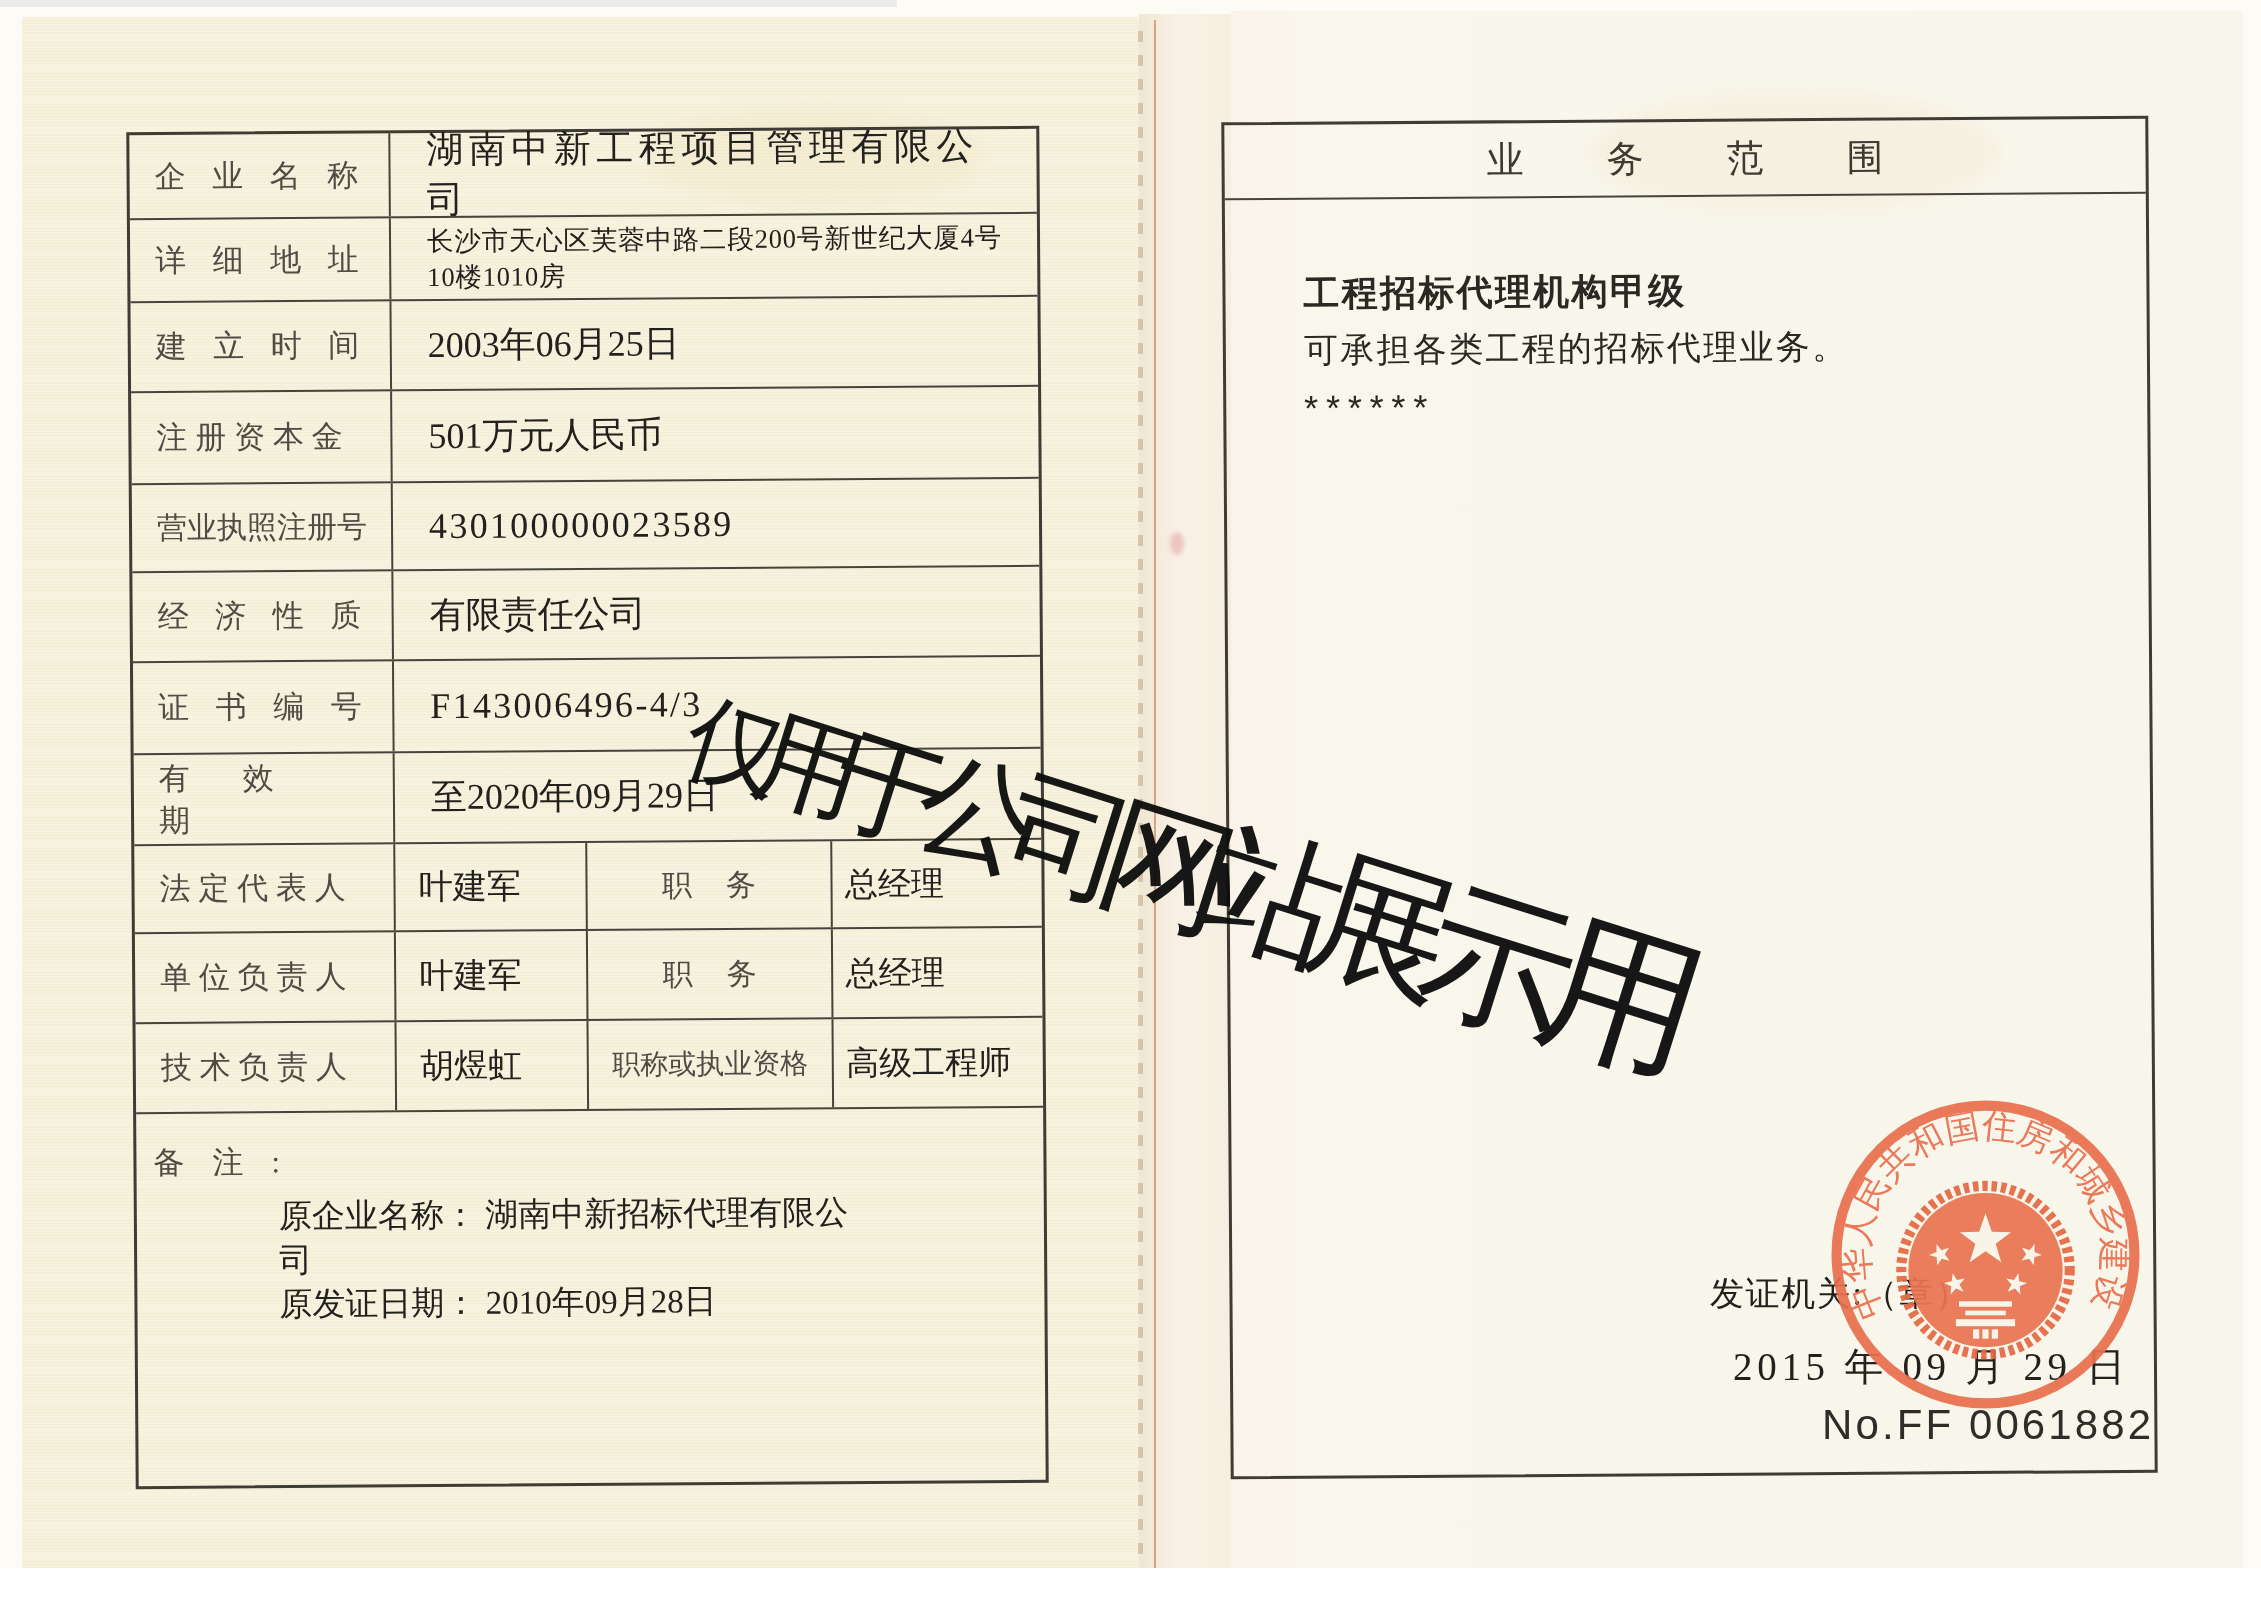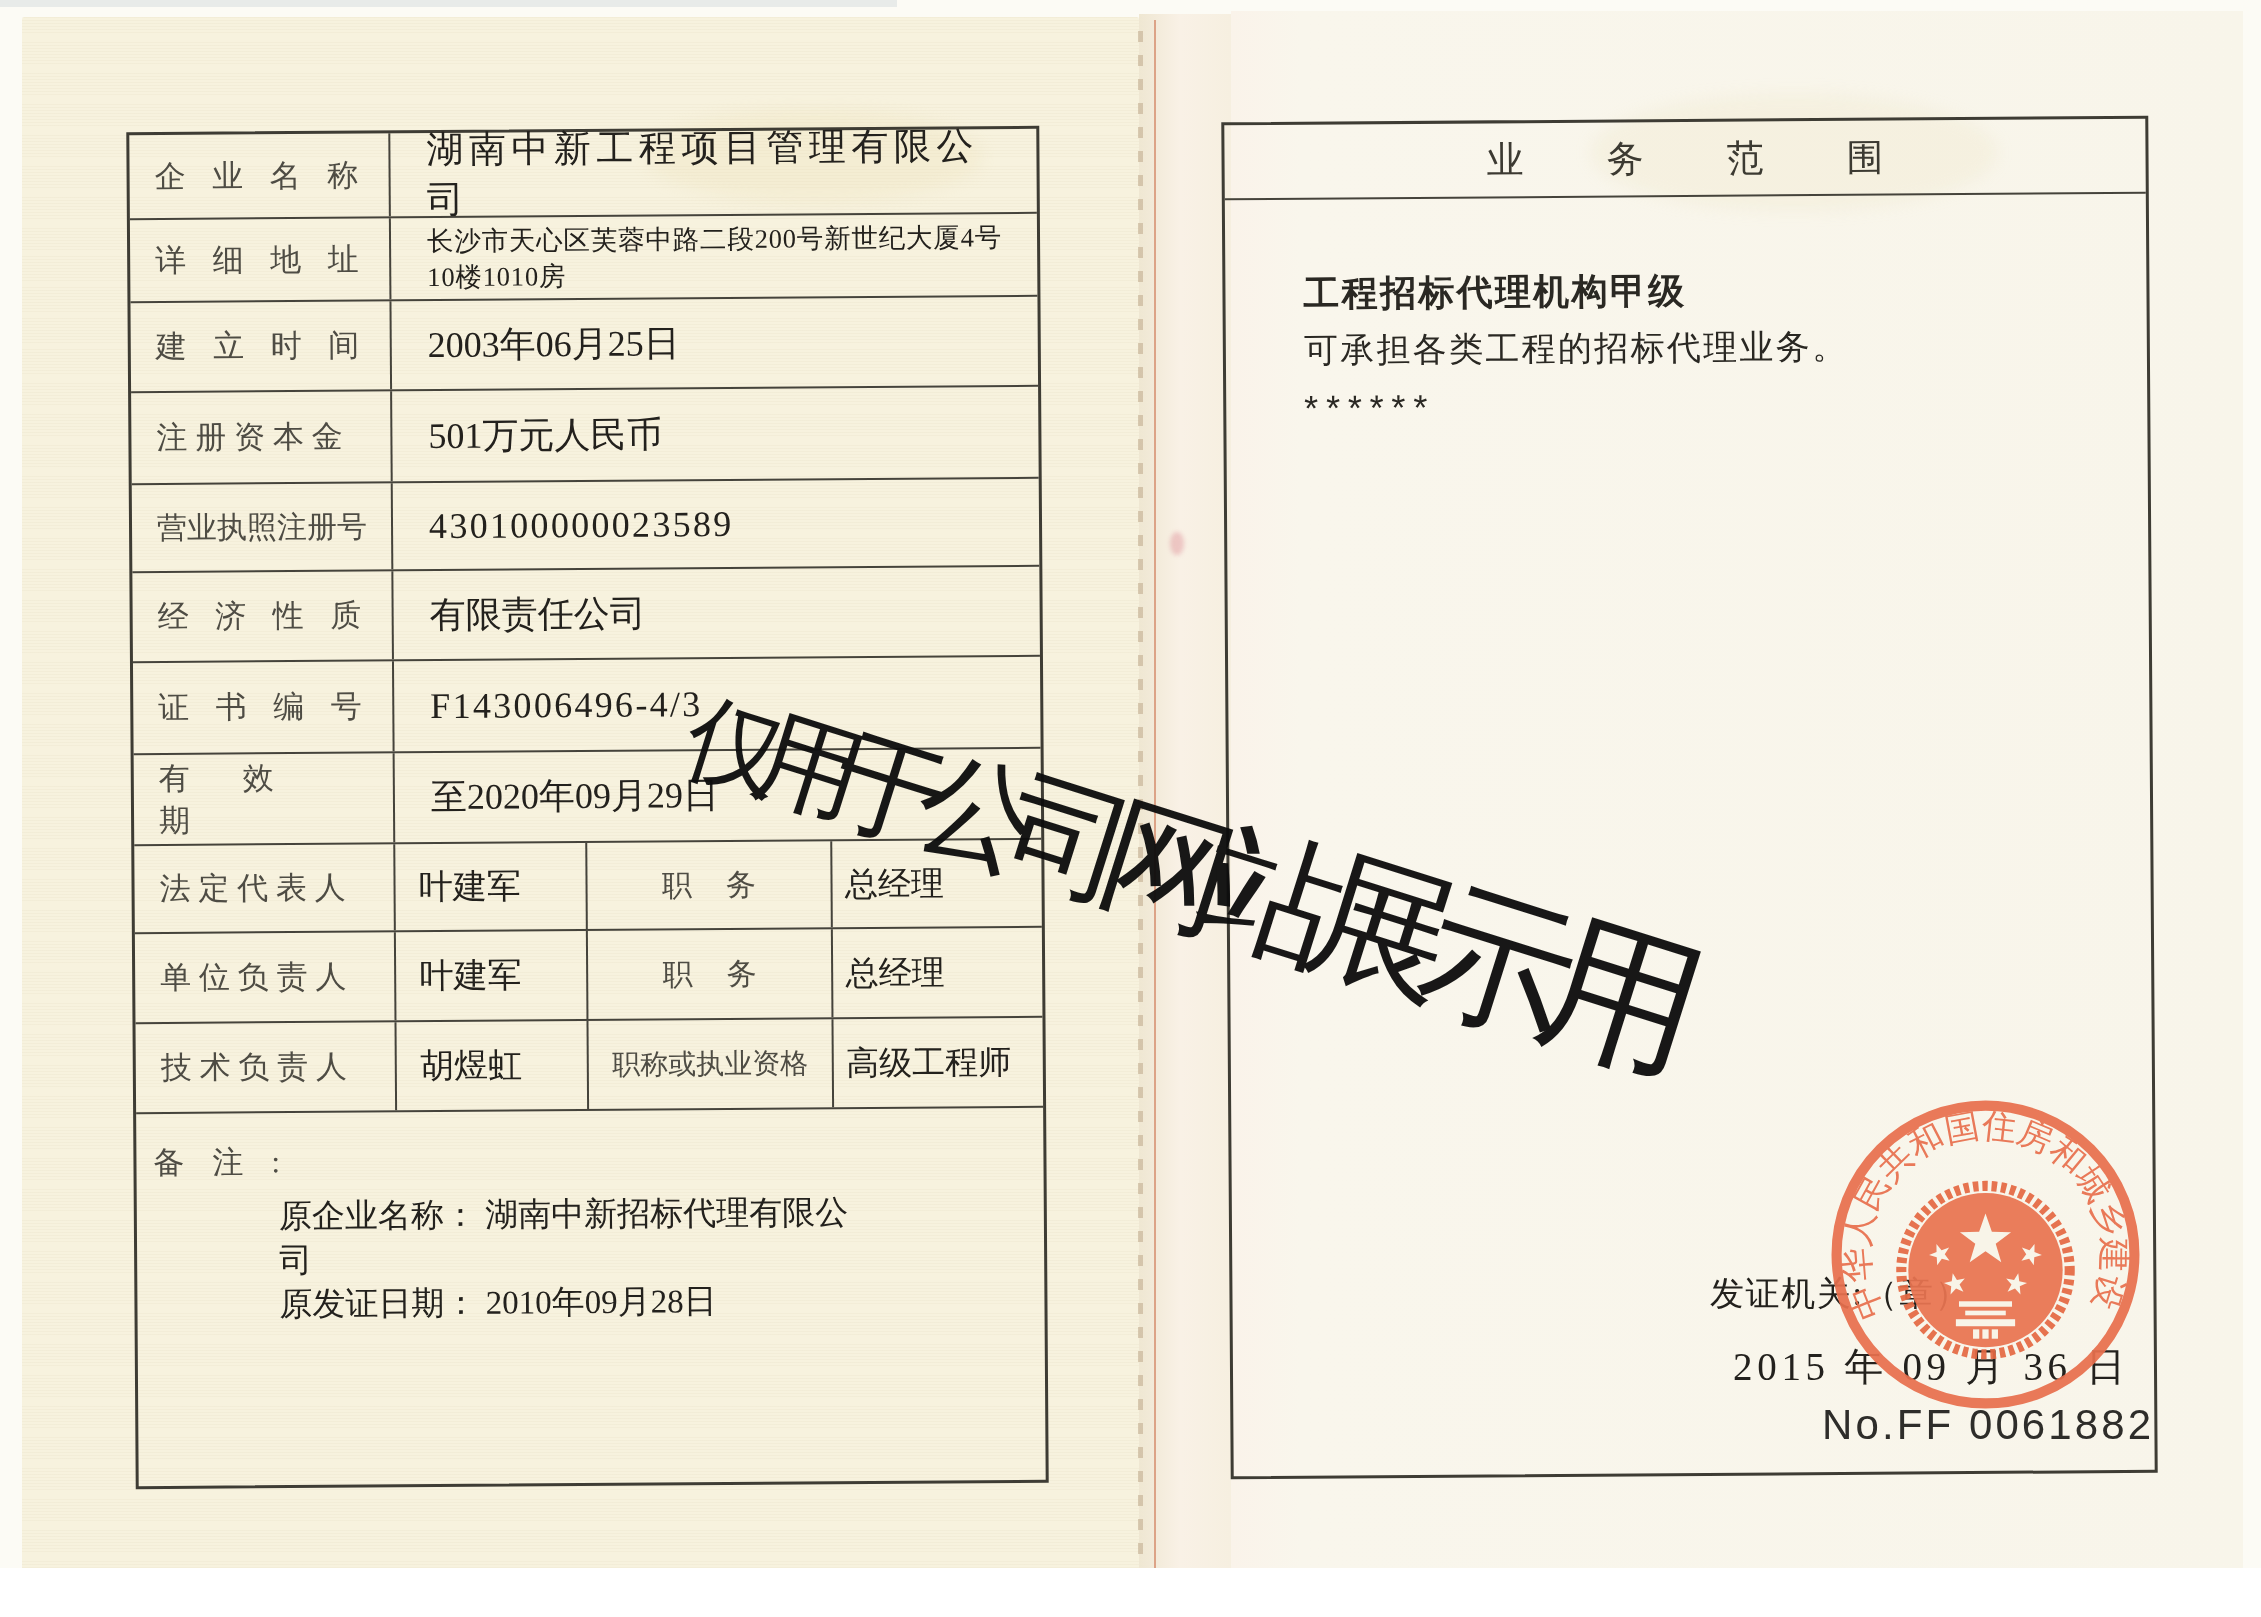--- a/index.html
+++ b/index.html
@@ -176,21 +176,21 @@
       <span>业务范围</span>
     </div>
     <div class="scope-block">
       <div class="scope-grade">工程招标代理机构甲级</div>
       <div class="scope-desc">可承担各类工程的招标代理业务。</div>
       <div class="scope-stars">******</div>
     </div>
   </div>
 
   <div class="issuer-line">发证机关:（章）</div>
-  <div class="date-line">2015 年 09 月 36 日</div>
+  <div class="date-line">2015 年 09 月 29 日</div>
   <div class="certno-line">No.FF 0061882</div>
 
   <svg class="seal" viewBox="0 0 404 404">
     <defs>
       <path id="sealArc" d="M 72,277 A 150,150 0 1 1 332,277" fill="none"></path>
       <path id="starShape" d="M 0,-30 L 7.1,-9.7 L 28.5,-9.3 L 11.4,3.7 L 17.6,24.3 L 0,12 L -17.6,24.3 L -11.4,3.7 L -28.5,-9.3 L -7.1,-9.7 Z"></path>
     </defs>
     <g>
       <circle cx="202" cy="202" r="191" fill="none" stroke="#e8704e" stroke-width="13"></circle>
       <text font-size="44" fill="#e8704e" font-family="Liberation Serif, serif" letter-spacing="0">

